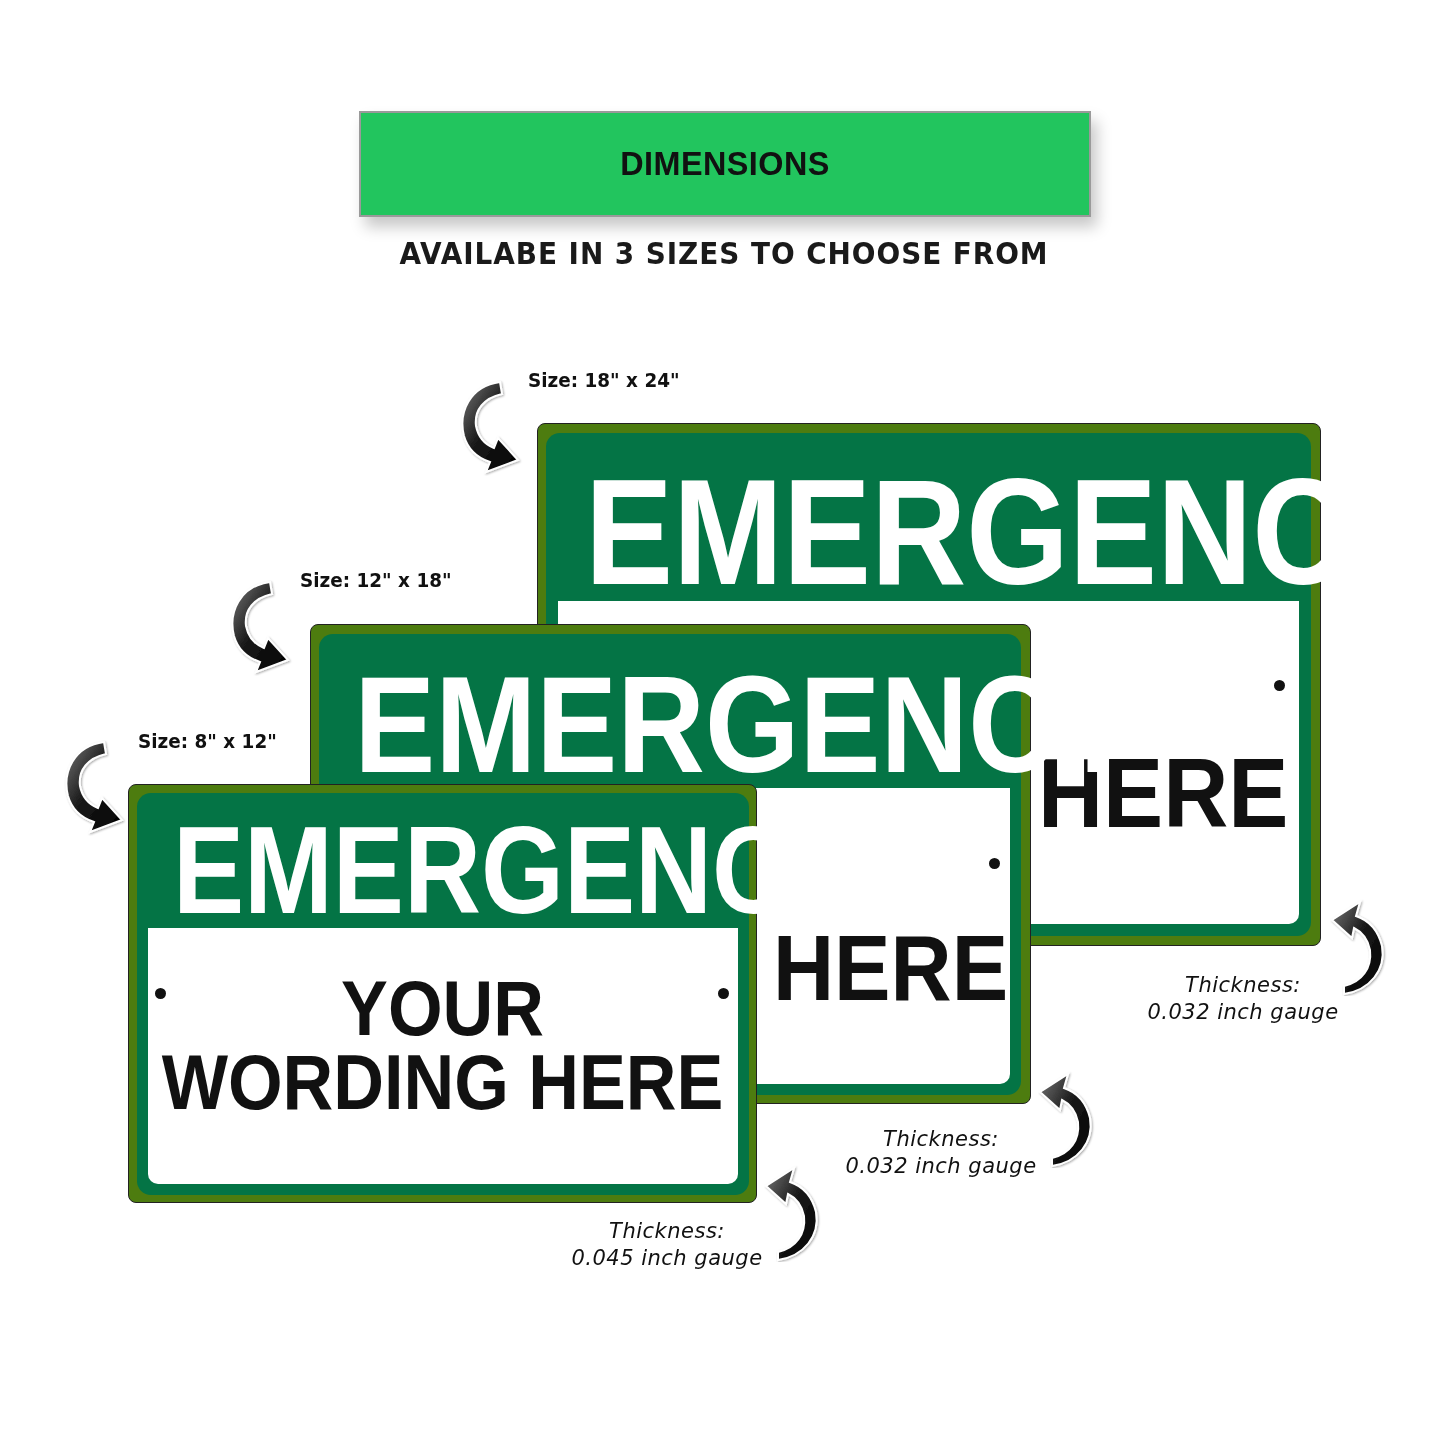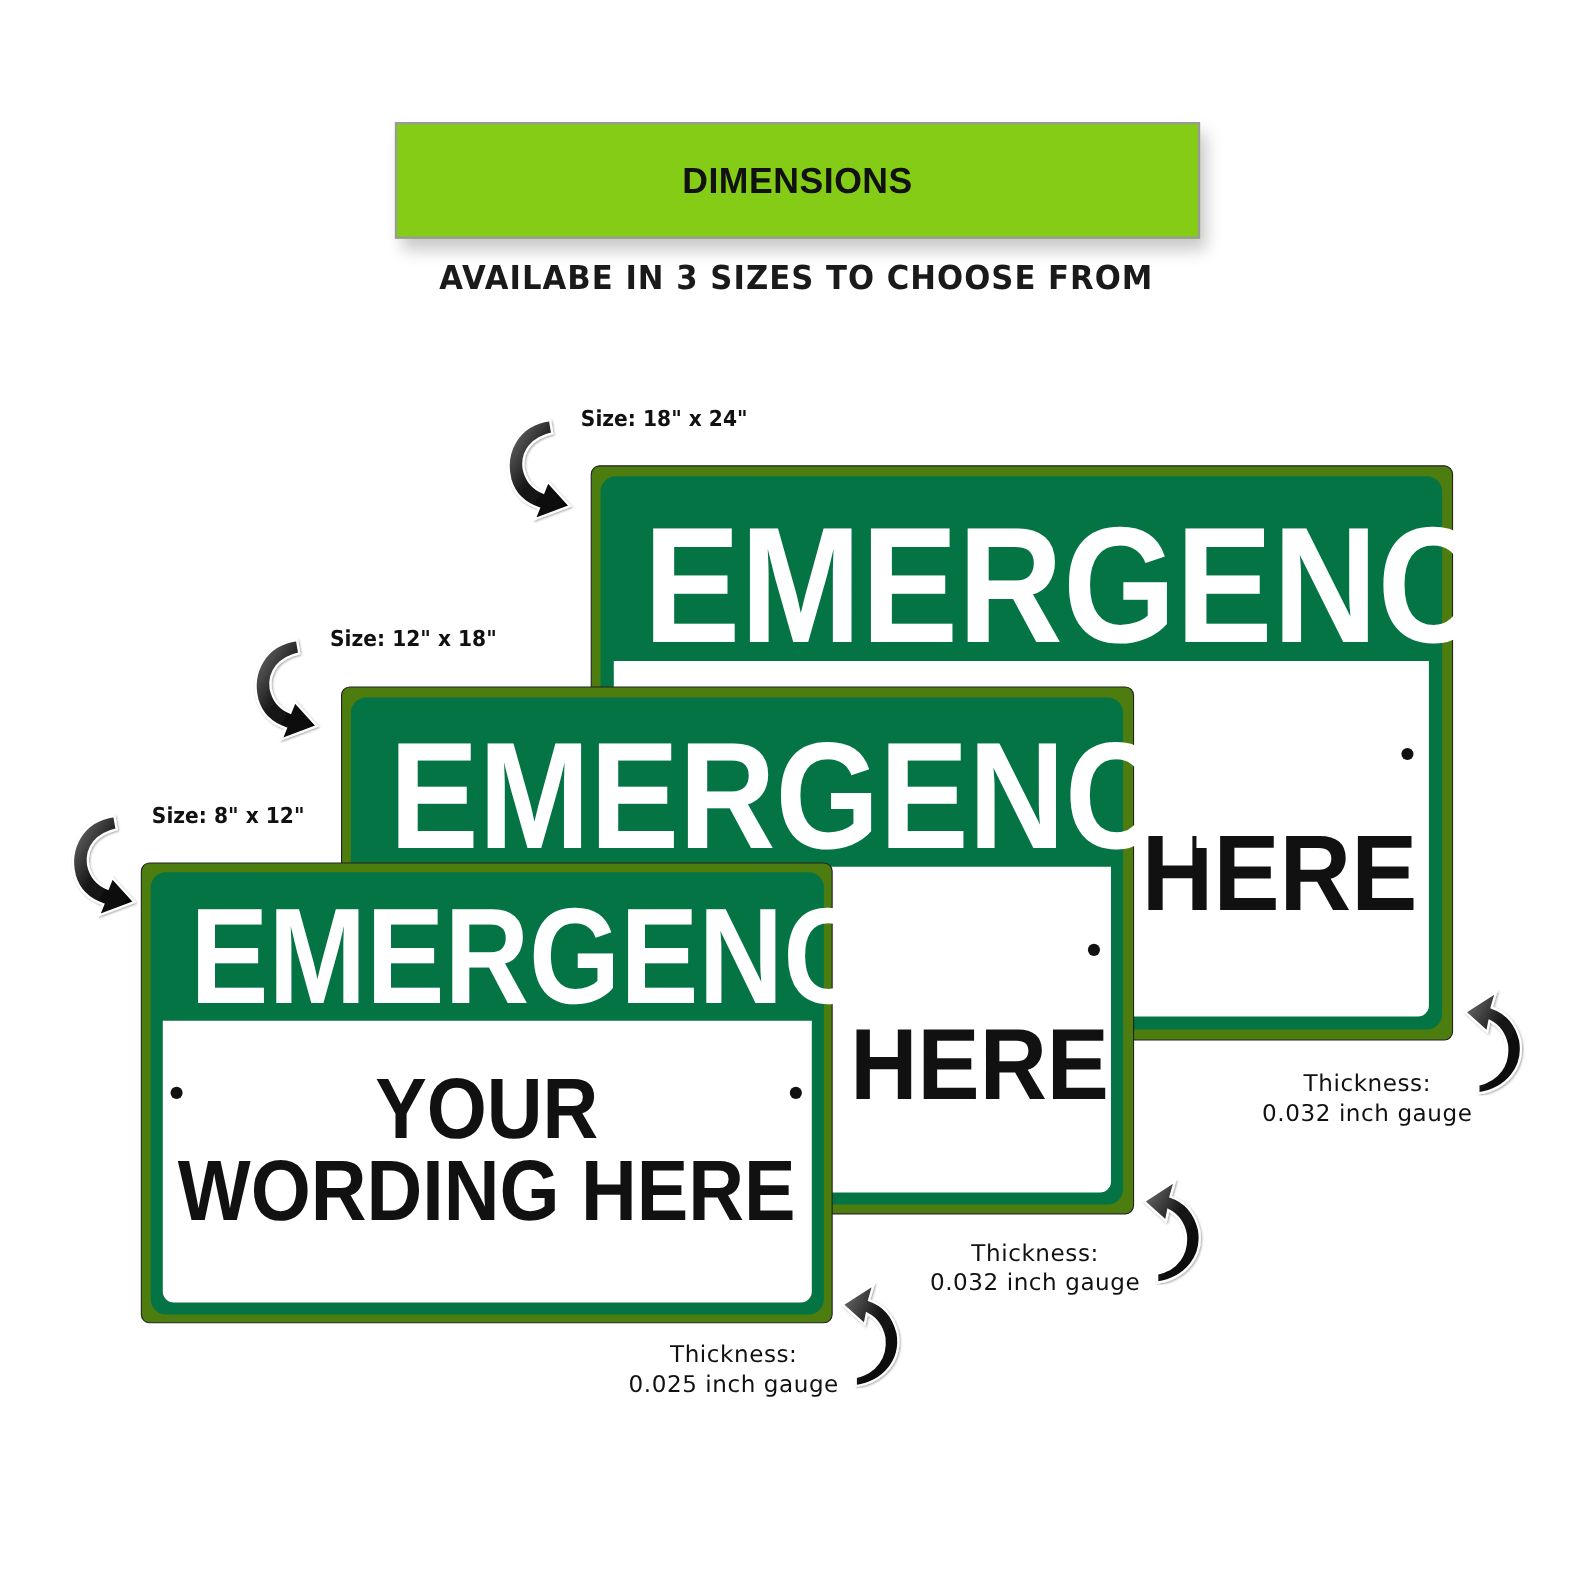--- a/index.html
+++ b/index.html
@@ -1,20 +1,20 @@
 <!DOCTYPE html>
 <html><head>
 <meta charset="utf-8">
 <style>
   html, body { margin:0; padding:0; background:#ffffff; }
   body { width:1445px; height:1445px; position:relative; overflow:hidden; font-family:"Liberation Sans", sans-serif; }
 
   .title-box {
     position:absolute; left:359px; top:111px; width:728px; height:102px;
-    border:2px solid #9a9a9a; background:#84cc16;
+    border:2px solid #9a9a9a; background:#22c55e;
     box-shadow: 6px 10px 14px rgba(0,0,0,0.22);
     display:flex; align-items:center; justify-content:center;
   }
   .title-text { font-family:"Liberation Sans", sans-serif; font-weight:bold; font-size:33px; color:#111; letter-spacing:0.5px; transform:scaleX(0.98); }
   .subtitle {
     position:absolute; left:359px; top:236px; width:730px; text-align:center;
     font-family:"DejaVu Sans", sans-serif; font-weight:bold; font-size:30px; color:#1a1a1a;
     letter-spacing:1px; transform:scaleX(0.93); transform-origin:center;
   }
 
@@ -30,21 +30,21 @@
     position:absolute; left:0; right:0; text-align:center; color:#111;
     font-family:"Liberation Sans", sans-serif; font-weight:bold; white-space:nowrap; line-height:0.95;
     transform-origin:center top;
   }
   .sign .hole { position:absolute; width:11px; height:11px; border-radius:50%; background:#111; }
 
   .label {
     position:absolute; font-family:"DejaVu Sans", sans-serif; color:#111; white-space:nowrap;
   }
   .size-label { font-size:20px; font-weight:bold; transform:scaleX(0.92); transform-origin:left top; }
-  .thick-label { font-size:21px; text-align:center; line-height:27px; letter-spacing:0.5px; }
+  .thick-label { font-size:21px; text-align:center; line-height:27px; letter-spacing:0.5px;font-style:italic; }
   .arrow { position:absolute; }
 </style>
 </head>
 <body>
 
 <div class="title-box">
   <span class="title-text">DIMENSIONS</span>
 </div>
 <div class="subtitle">AVAILABE IN 3 SIZES TO CHOOSE FROM</div>
 
@@ -113,17 +113,17 @@
   <div class="panel" style="left:19px; top:143px; width:590px; height:256px;"></div>
   <div class="header-text" style="top:14px; font-size:124px; transform:scaleX(0.86);">EMERGENCY</div>
   <div class="hole" style="left:26px; top:203px;"></div>
   <div class="hole" style="left:589px; top:203px;"></div>
   <div class="body-text" style="top:186px; font-size:78px; transform:scaleX(0.9);">YOUR</div>
   <div class="body-text" style="top:260px; font-size:78px; transform:scaleX(0.9);">WORDING HERE</div>
 </div>
 
 <div class="label thick-label" style="left:562px; top:1218px; width:210px;">
   <div>Thickness:</div>
-  <div>0.025 inch gauge</div>
+  <div>0.045 inch gauge</div>
 </div>
 <svg class="arrow" style="left:764px; top:1162px;" width="64" height="100" viewBox="0 0 64 100">
   <path d="M14 98 C40 94 56 74 52 50 C48 34 38 24 26 20 L30 6 L2 24 L22 42 L24 32 C32 36 38 44 40 54 C42 72 32 86 14 90 Z" fill="url(#arrowGrad)" stroke="#fff" stroke-width="2" filter="url(#arrowShadow)"></path>
 </svg>
 
 </body></html>

